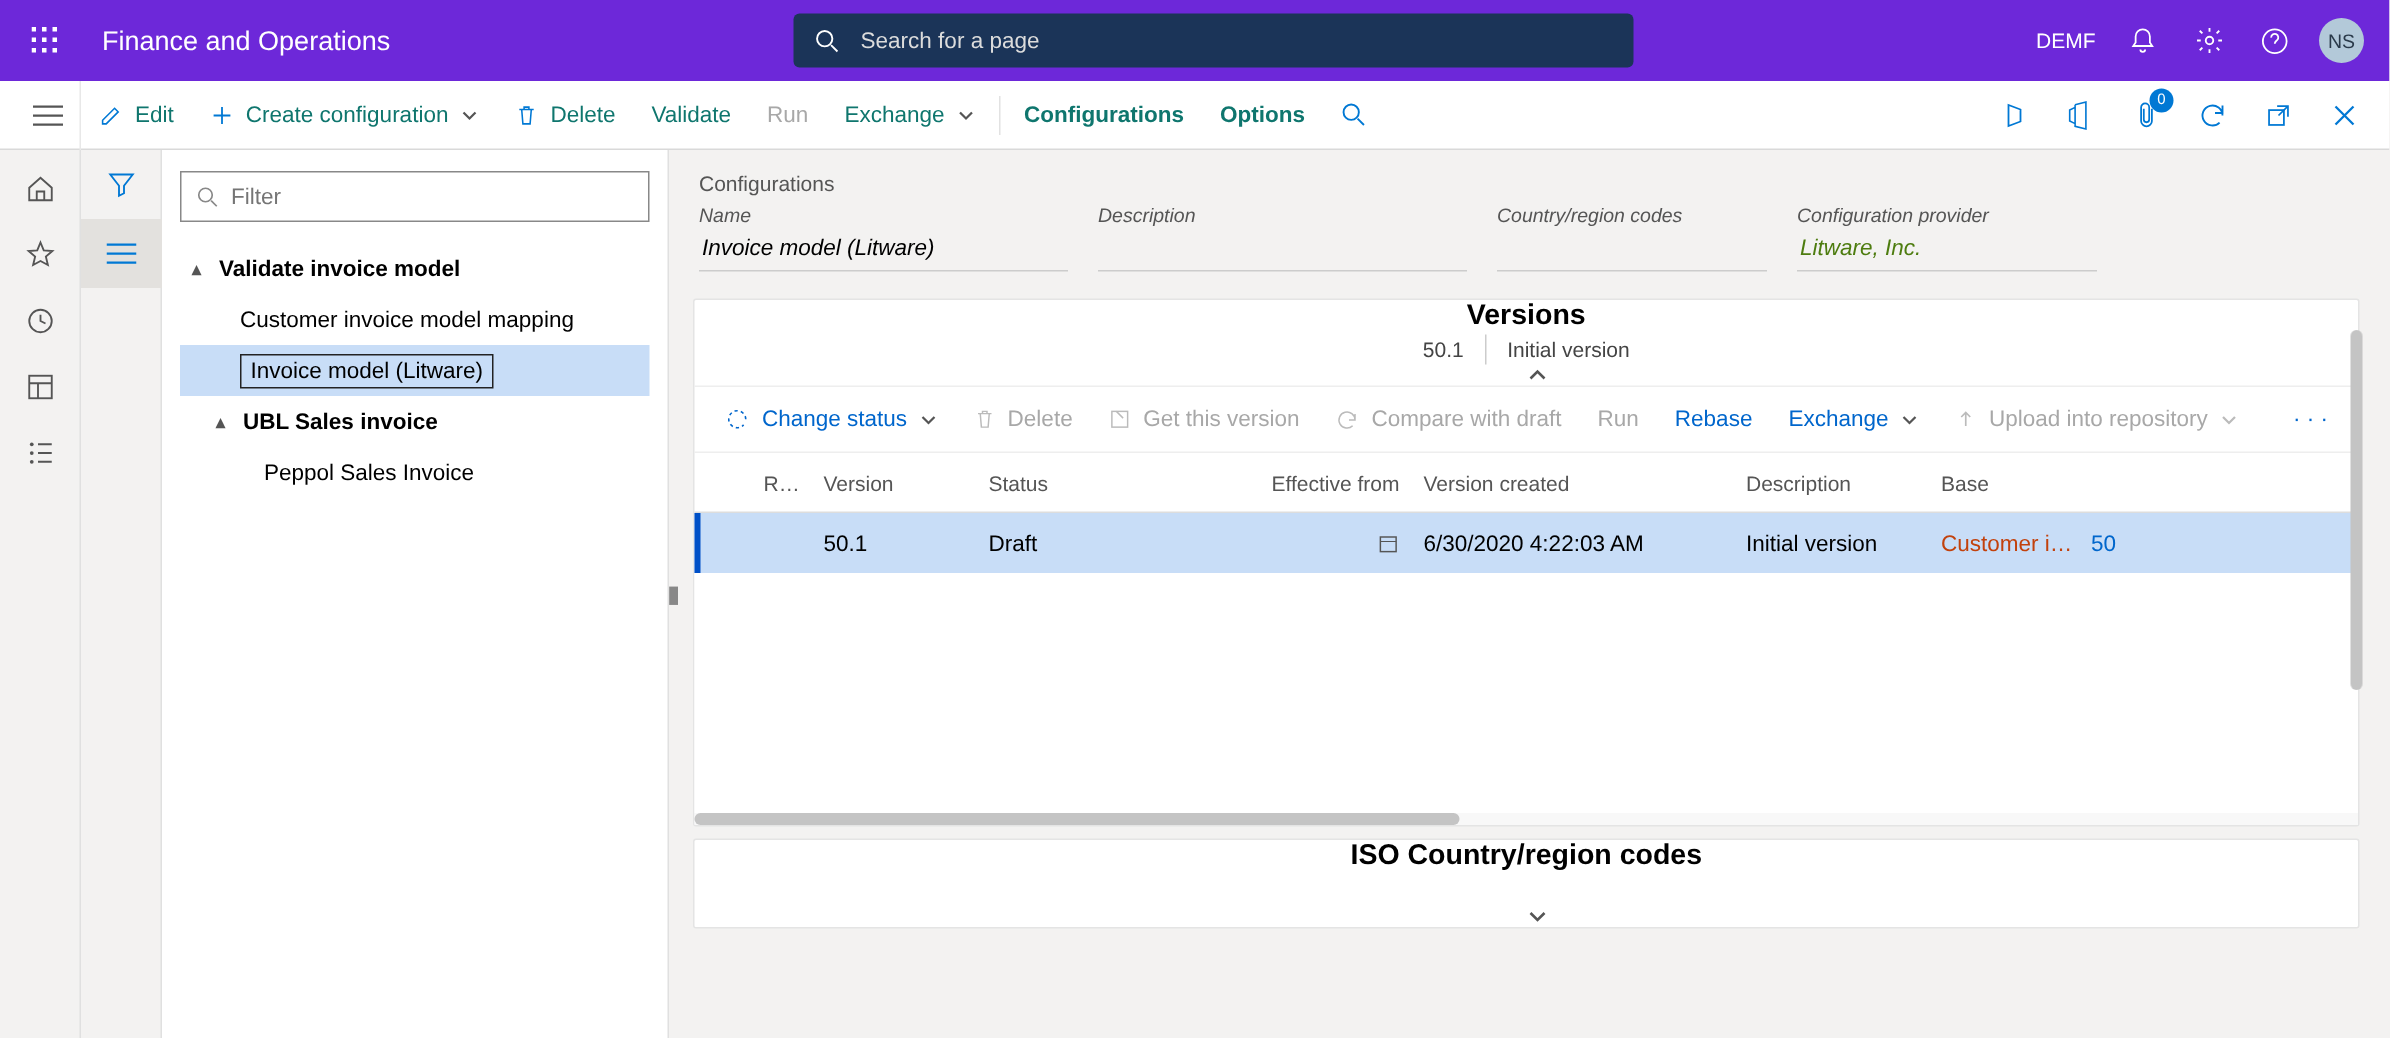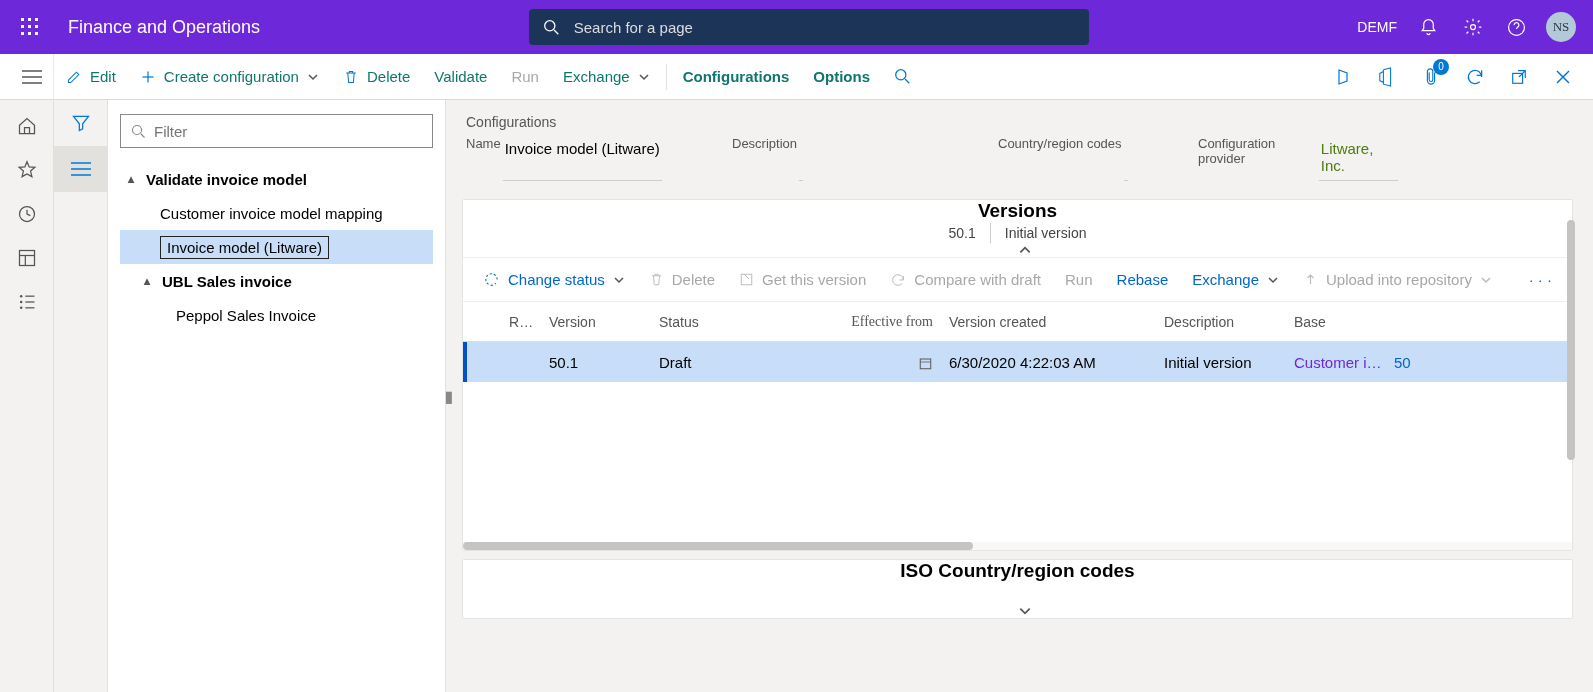--- a/index.html
+++ b/index.html
@@ -9,21 +9,21 @@
 
 .topbar { height: 54px; background: #6d28d9; color: #fff; display: flex; align-items: center; padding: 0 12px; }
 .waffle { width: 36px; height: 36px; display: flex; align-items: center; justify-content: center; cursor: pointer; }
 .app-title { font-size: 18px; margin-left: 20px; font-weight: 400; }
 .searchbox { margin-left: auto; margin-right: auto; width: 560px; height: 36px; background: #1b3458; border-radius: 4px; display: flex; align-items: center; padding: 0 14px; gap: 14px; color: #ddd; }
 .searchbox input { background: transparent; border: none; outline: none; color: #fff; font-size: 15px; flex: 1; }
 .searchbox input::placeholder { color: #dcdcdc; }
 .top-right { display: flex; align-items: center; gap: 4px; }
 .top-right .tr-item { width: 40px; height: 40px; display: flex; align-items: center; justify-content: center; cursor: pointer; }
 .top-right .company { font-size: 14px; margin-right: 8px; }
-.avatar { width: 30px; height: 30px; border-radius: 50%; background: #b3c9d9; color: #2a3a4a; font-size: 13px; display: flex; align-items: center; justify-content: center; font-family: Liberation Serif, serif; }
+.avatar { width: 30px; height: 30px; border-radius: 50%; background: #b3c9d9; color: #2a3a4a; font-size: 13px; display: flex; align-items: center; justify-content: center; }
 
 
 .actionbar { height: 46px; background: #fff; border-bottom: 1px solid #d9d9d9; display: flex; align-items: center; padding: 0 10px; }
 .ab-left-btn { width: 44px; height: 46px; display: flex; align-items: center; justify-content: center; border-right: 1px solid #e8e8e8; cursor: pointer; }
 .ab-btn { display: inline-flex; align-items: center; gap: 8px; padding: 0 12px; height: 46px; font-size: 15px; color: #0f766e; cursor: pointer; }
 .ab-btn.disabled { color: #a8a8a8; cursor: default; }
 .ab-sep { width: 1px; height: 26px; background: #e2e2e2; margin: 0 4px; }
 .ab-right { margin-left: auto; display: flex; align-items: center; gap: 4px; }
 .ab-right .ic { width: 40px; height: 40px; display: flex; align-items: center; justify-content: center; cursor: pointer; position: relative; }
 .badge { position: absolute; top: 2px; right: 2px; min-width: 16px; height: 16px; border-radius: 8px; background: #0078d4; color: #fff; font-size: 10px; display: flex; align-items: center; justify-content: center; }
@@ -48,21 +48,21 @@
 .tree-item.level1c { padding-left: 24px; font-weight:600;}
 .tree-item.level2 { padding-left: 56px; }
 .tree-item.selected { background: #c8ddf7; }
 .tree-item.selected .lbl { border: 1px solid #222; padding: 2px 6px; background: #c8ddf7; }
 
 .splitter { width: 6px; display: flex; align-items: center; justify-content: center; cursor: ew-resize; color:#888;}
 
 .main { flex: 1; overflow: auto; padding: 10px 20px 10px 10px; }
 .crumb { font-size: 14px; color: #555; margin: 4px 4px 6px; }
 .fields { display: flex; gap: 20px; padding: 0 4px 10px; }
-.field { display: flex; flex-direction: row; gap: 2px; }
+.field { display: flex; flex-direction: column; gap: 2px; font-style: italic; }
 .field label { font-size: 13px; color: #555; }
 .field .val { border-bottom: 1px solid #ccc; padding: 4px 2px 6px; font-size: 15px; min-height: 28px; }
 .field .val.link { color: #4d7c0f; }
 
 .card { background: #fff; border: 1px solid #e4e4e4; border-radius: 2px; margin-top: 8px; }
 .card-head { height: 58px; display: flex; align-items: center; padding: 0 16px; border-bottom: 1px solid #eee; flex-direction: column; }
 .card-head h2 { font-size: 19px; font-weight: 600; flex: 1; }
 .card-head .meta { display: flex; align-items: center; gap: 14px; font-size: 14px; color: #444; }
 .card-head .meta .sep { width:1px; height:20px; background:#ccc;}
 .card-head .chev { margin-left: 14px; cursor:pointer; }
@@ -70,21 +70,21 @@
 .ver-toolbar { height: 44px; display: flex; align-items: center; gap: 4px; padding: 0 10px; border-bottom: 1px solid #eee; font-size: 15px; }
 .vt-btn { display: inline-flex; align-items: center; gap: 8px; padding: 0 10px; height: 40px; color: #333; cursor: pointer; }
 .vt-btn.link { color: #0066cc; }
 .vt-btn.disabled { color: #a8a8a8; cursor: default; }
 .vt-more { margin-left: auto; padding: 0 10px; color: #0066cc; cursor:pointer; }
 
 .grid { position: relative; }
 .grid-head { display: flex; height: 40px; align-items: center; font-size: 14px; color: #555; border-bottom: 1px solid #ddd; padding-left: 10px;}
 .grid-row { display: flex; height: 40px; align-items: center; font-size: 15px; background: #c8ddf7; border-left: 4px solid #0050c7; padding-left:6px;}
 .gc { padding: 0 6px; overflow: hidden; text-overflow: ellipsis; white-space: nowrap; }
-.c-sel{width:30px;} .c-re{width:40px;} .c-ver{width:110px;} .c-status{width:140px;} .c-eff{width:150px;text-align:right; padding-right:10px;font-family:Liberation Serif, serif;} .c-created{width:215px;} .c-desc{width:130px;} .c-base{width:100px; color:#6d28d9;} .c-bv{width:60px; color:#0066cc;}
+.c-sel{width:30px;} .c-re{width:40px;} .c-ver{width:110px;} .c-status{width:140px;} .c-eff{width:150px;text-align:right; padding-right:10px;} .c-created{width:215px;} .c-desc{width:130px;} .c-base{width:100px; color:#c2410c;} .c-bv{width:60px; color:#0066cc;}
 .grid-body { height: 200px; background:#fff; }
 .grid-scroll { height:8px; background:#f8f8f8; position:relative;}
 .grid-scroll .thumb{ position:absolute; left:0; width:510px; height:8px; background:#c4c4c4; border-radius:4px;}
 
 .iso-card .card-head { border-bottom: none; }
 
 .rightbar { position: fixed; right: 18px; top: 220px; width: 8px; height: 240px; background: #c4c4c4; border-radius: 4px; }
 </style>
 </head>
 <body>

